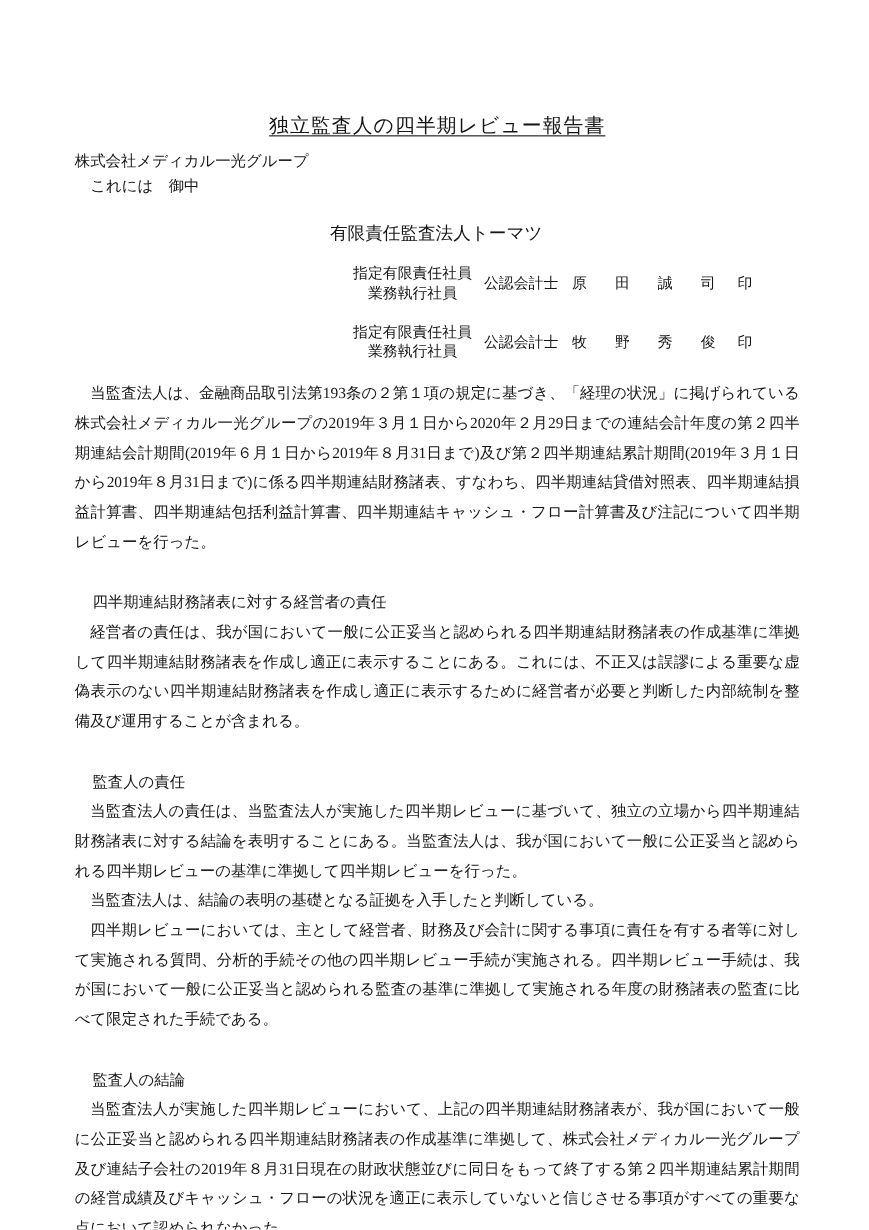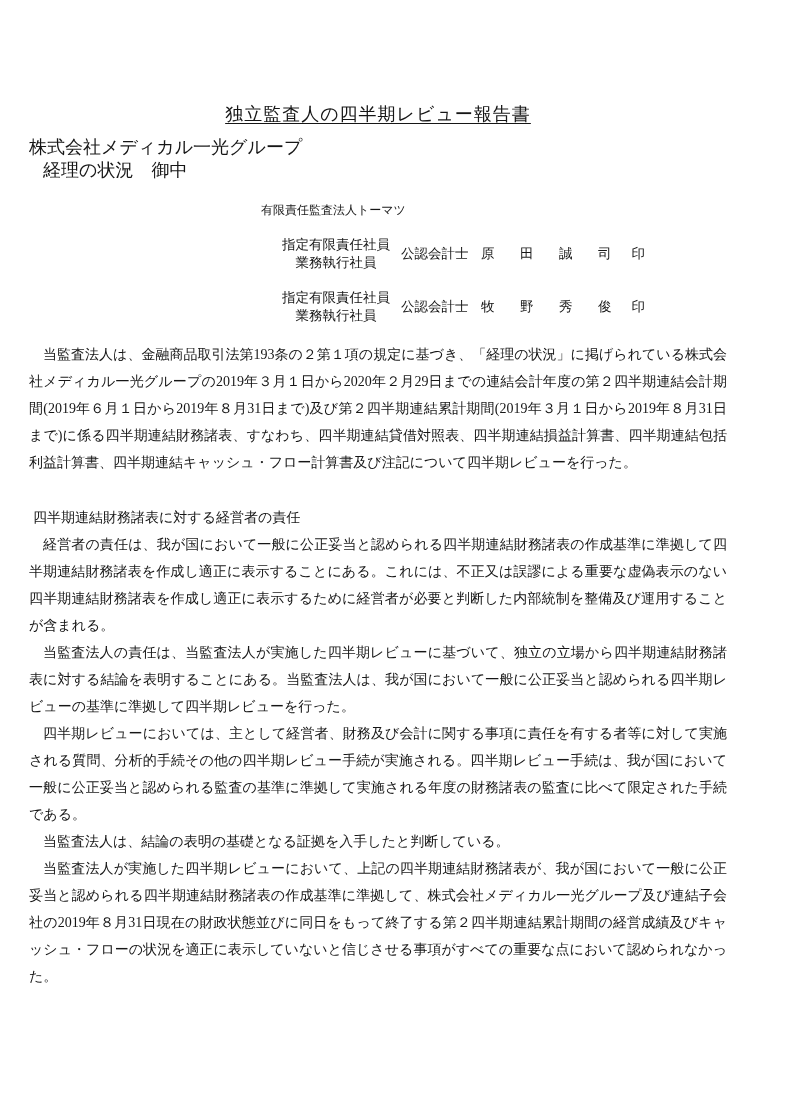--- a/index.html
+++ b/index.html
@@ -2,50 +2,50 @@
 <html><head>
 <meta charset="utf-8">
 <style>
   html,body { margin:0; padding:0; background:#ffffff; }
   .page {
     width:790px; height:1118px;
     background:#ffffff;
     color:#161616;
     font-family:"Liberation Serif","DejaVu Serif",serif;
     box-sizing:border-box;
-    padding:102px 63px 0 29px;
+    padding:102px 63px 0 68px;
     overflow:hidden;
   }
   .title { margin:0; text-align:center; font-size:18px; font-weight:normal; letter-spacing:1px; }
   .title span { text-decoration:underline; text-underline-offset:3px; }
   .date { text-align:right; font-size:13.5px; margin-top:22px; }
-  .addr { font-size:18px; margin-top:10px; line-height:23px; }
+  .addr { font-size:14px; margin-top:10px; line-height:23px; }
   .addr-board { padding-left:14px; }
-  .firm { font-size:12px; margin-left:232px; margin-top:20px; }
+  .firm { font-size:16px; margin-left:232px; margin-top:20px; }
   .sig-row { display:flex; align-items:center; margin-left:242px; margin-top:17px; font-size:13.5px; }
   .sig-role { width:130px; line-height:18px;text-align:center; }
   .sig-cpa { width:80px; }
   .sig-name { letter-spacing:6px;font-family:Liberation Serif, serif; }
   .sig-seal { margin-left:14px; }
   .body { font-size:14px; line-height:27px; text-align:justify; }
   .para { margin:0; text-indent:1em; }
   .intro { margin-top:16px; }
-  .sec-heading { margin:28px 0 0 4px; font-size:14px; font-weight:normal; line-height:27px; }
+  .sec-heading { margin:28px 0 0 16px; font-size:14px; font-weight:normal; line-height:27px; }
 </style>
 </head>
 <body>
 
 <div class="page">
 
   <h1 class="title"><span>独立監査人の四半期レビュー報告書</span></h1>
 
 
   <div class="addr">
     <div>株式会社メディカル一光グループ</div>
-    <div class="addr-board">経理の状況　御中</div>
+    <div class="addr-board">これには　御中</div>
   </div>
 
   <div class="firm">有限責任監査法人トーマツ</div>
 
   <div class="sig-row">
     <div class="sig-role">
       <div>指定有限責任社員</div>
       <div>業務執行社員</div>
     </div>
     <div class="sig-cpa">公認会計士</div>
@@ -63,21 +63,23 @@
     <div class="sig-seal">印</div>
   </div>
 
   <div class="body">
 
     <p class="para intro">当監査法人は、金融商品取引法第193条の２第１項の規定に基づき、「経理の状況」に掲げられている株式会社メディカル一光グループの2019年３月１日から2020年２月29日までの連結会計年度の第２四半期連結会計期間(2019年６月１日から2019年８月31日まで)及び第２四半期連結累計期間(2019年３月１日から2019年８月31日まで)に係る四半期連結財務諸表、すなわち、四半期連結貸借対照表、四半期連結損益計算書、四半期連結包括利益計算書、四半期連結キャッシュ・フロー計算書及び注記について四半期レビューを行った。</p>
 
     <h2 class="sec-heading">四半期連結財務諸表に対する経営者の責任</h2>
     <p class="para">経営者の責任は、我が国において一般に公正妥当と認められる四半期連結財務諸表の作成基準に準拠して四半期連結財務諸表を作成し適正に表示することにある。これには、不正又は誤謬による重要な虚偽表示のない四半期連結財務諸表を作成し適正に表示するために経営者が必要と判断した内部統制を整備及び運用することが含まれる。</p>
 
+    <h2 class="sec-heading">監査人の責任</h2>
     <p class="para">当監査法人の責任は、当監査法人が実施した四半期レビューに基づいて、独立の立場から四半期連結財務諸表に対する結論を表明することにある。当監査法人は、我が国において一般に公正妥当と認められる四半期レビューの基準に準拠して四半期レビューを行った。</p>
+    <p class="para">当監査法人は、結論の表明の基礎となる証拠を入手したと判断している。</p>
     <p class="para">四半期レビューにおいては、主として経営者、財務及び会計に関する事項に責任を有する者等に対して実施される質問、分析的手続その他の四半期レビュー手続が実施される。四半期レビュー手続は、我が国において一般に公正妥当と認められる監査の基準に準拠して実施される年度の財務諸表の監査に比べて限定された手続である。</p>
-    <p class="para">当監査法人は、結論の表明の基礎となる証拠を入手したと判断している。</p>
 
+    <h2 class="sec-heading">監査人の結論</h2>
     <p class="para">当監査法人が実施した四半期レビューにおいて、上記の四半期連結財務諸表が、我が国において一般に公正妥当と認められる四半期連結財務諸表の作成基準に準拠して、株式会社メディカル一光グループ及び連結子会社の2019年８月31日現在の財政状態並びに同日をもって終了する第２四半期連結累計期間の経営成績及びキャッシュ・フローの状況を適正に表示していないと信じさせる事項がすべての重要な点において認められなかった。</p>
 
   </div>
 
 </div>
 
 </body></html>

